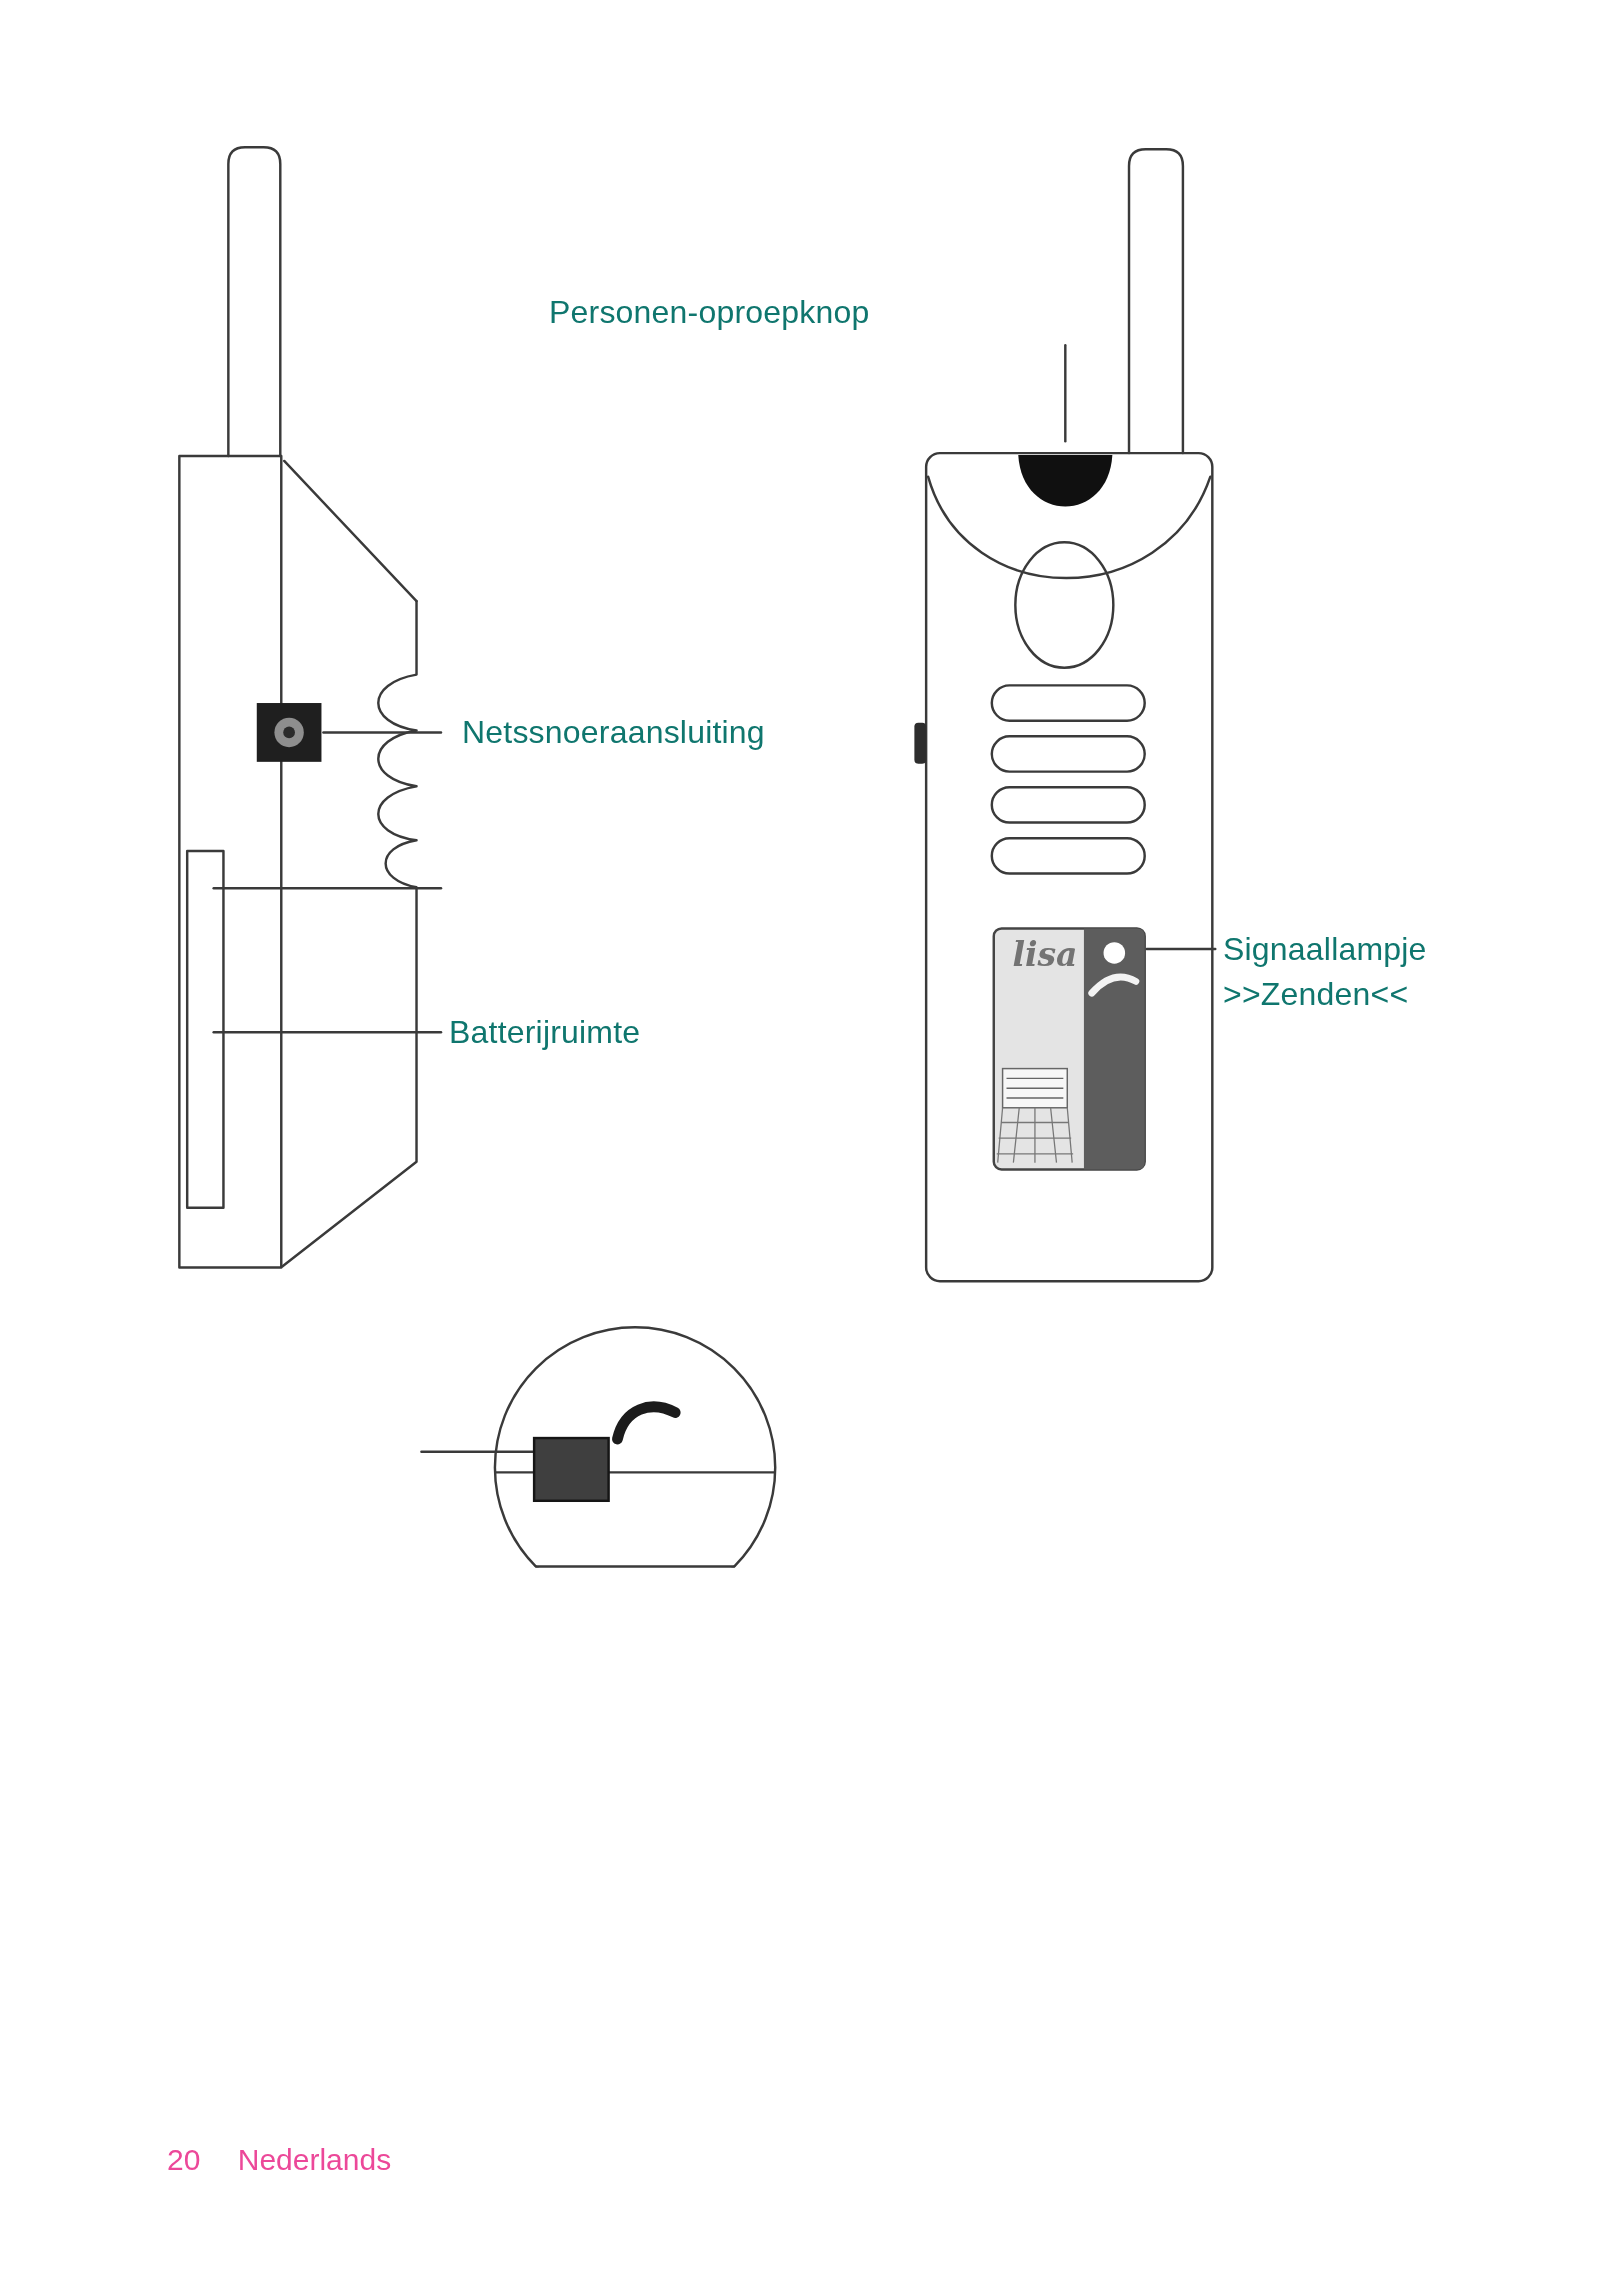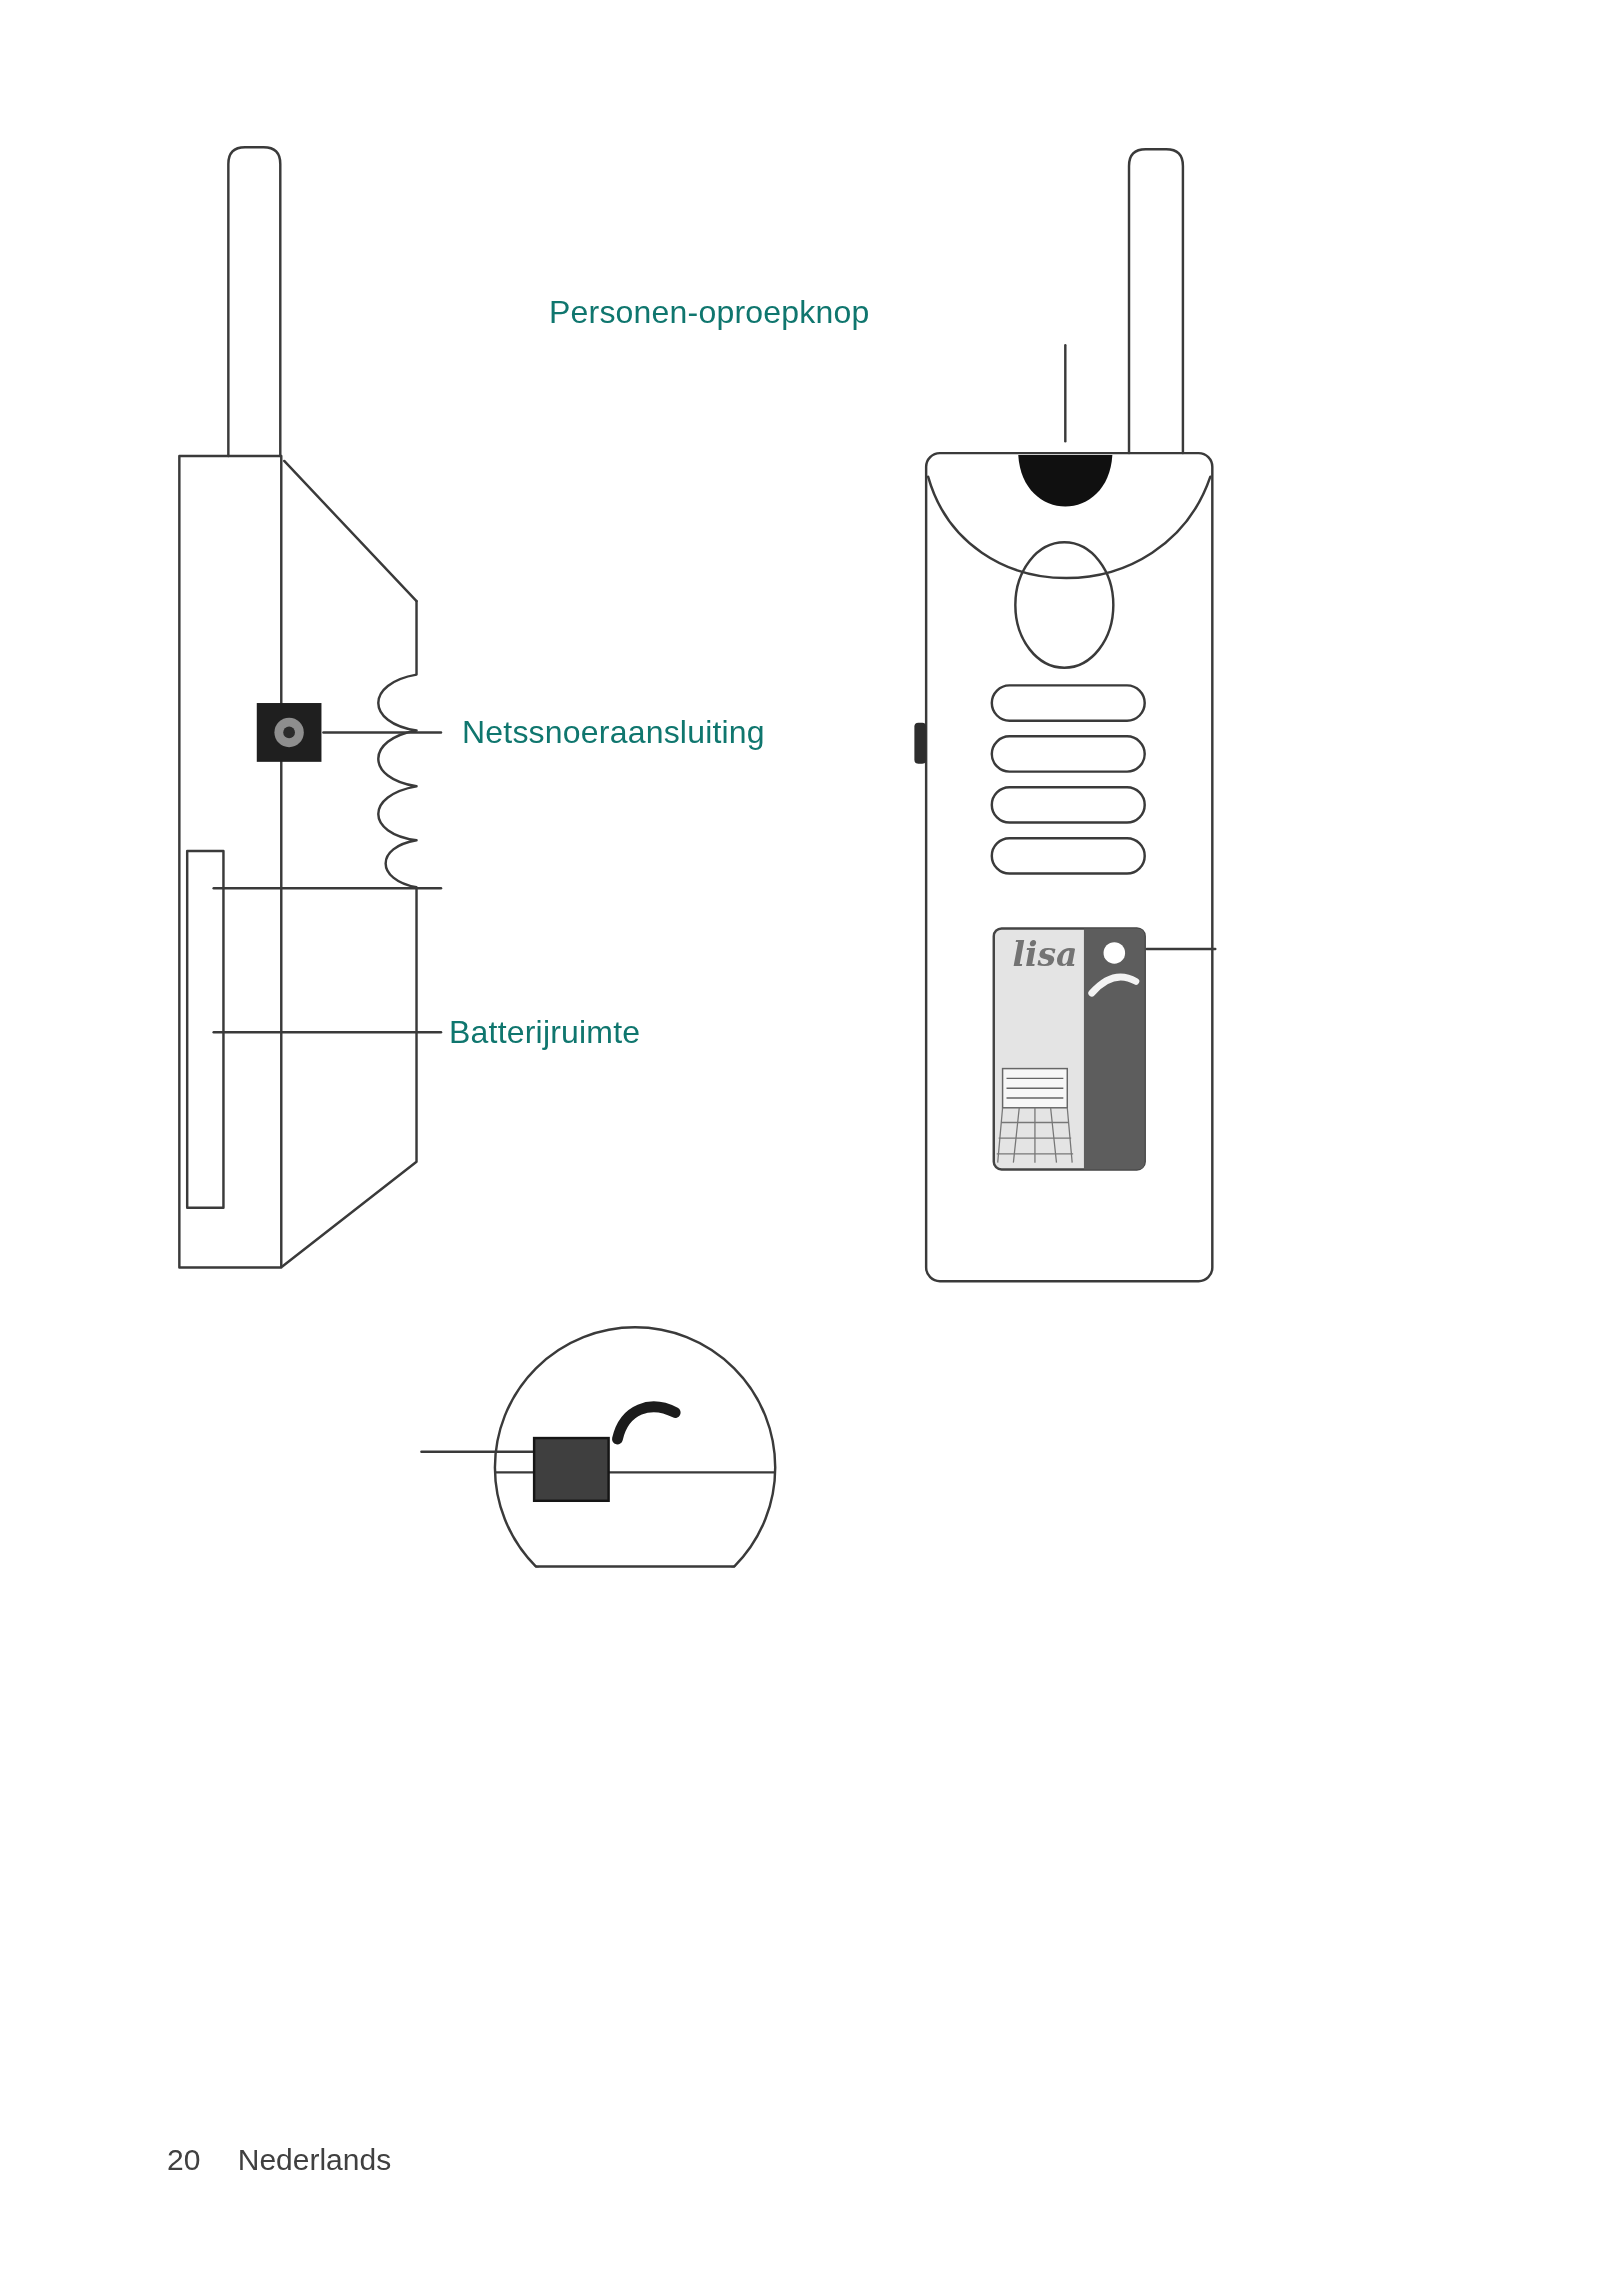--- a/index.html
+++ b/index.html
@@ -29,21 +29,21 @@
     font-style:italic;
     font-weight:bold;
     font-size:33px;
     color:#737373;
     text-align:center;
   }
   .footer{
     position:absolute;
     left:167px;top:2143px;
     font-size:30px;
-    color:#404040;
+    color:#ec4899;
   }
   .footer span + span{margin-left:29px;}
 </style>
 </head>
 <body>
 
 <div class="page">
 
   <svg class="diagram-svg" width="1621" height="2293" viewBox="0 0 1654 2339">
 
@@ -119,20 +119,24 @@
     </g>
   </svg>
 
   <div class="label" style="left:549px;top:290px">Personen-oproepknop</div>
 
   <div class="label" style="left:462px;top:710px">Netssnoeraansluiting</div>
 
 
   <div class="label" style="left:449px;top:1010px">Batterijruimte</div>
 
+  <div class="label" style="left:1223px;top:927px">
+    <div>Signaallampje</div>
+    <div>&gt;&gt;Zenden&lt;&lt;</div>
+  </div>
 
 
   <div class="brand">lisa</div>
 
   <div class="footer">
     <span>20</span>
     <span>Nederlands</span>
   </div>
 
 </div>

